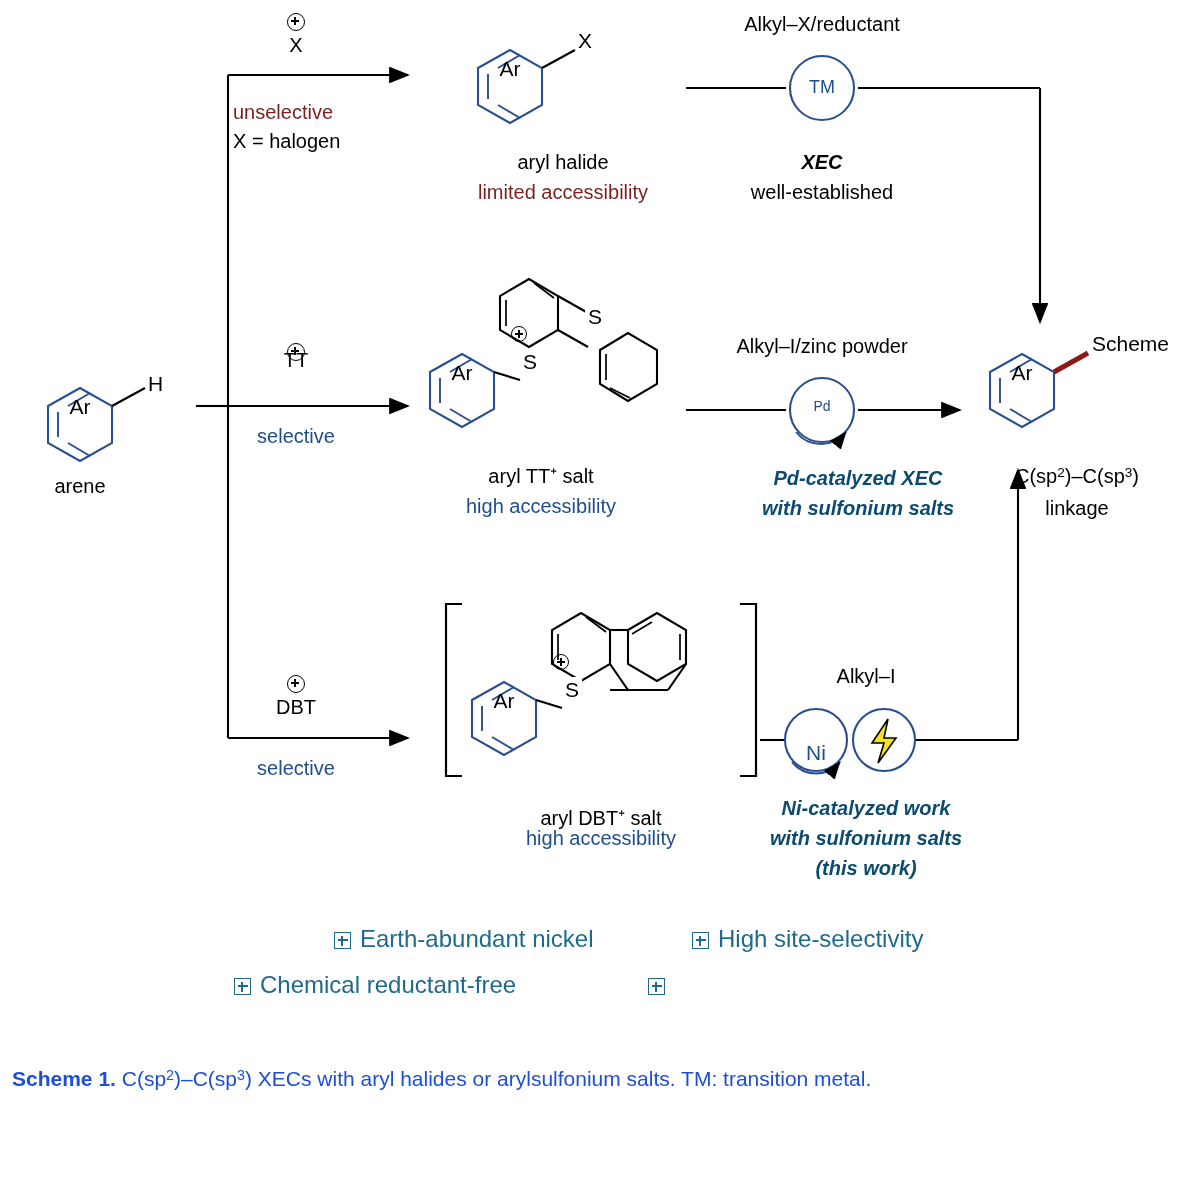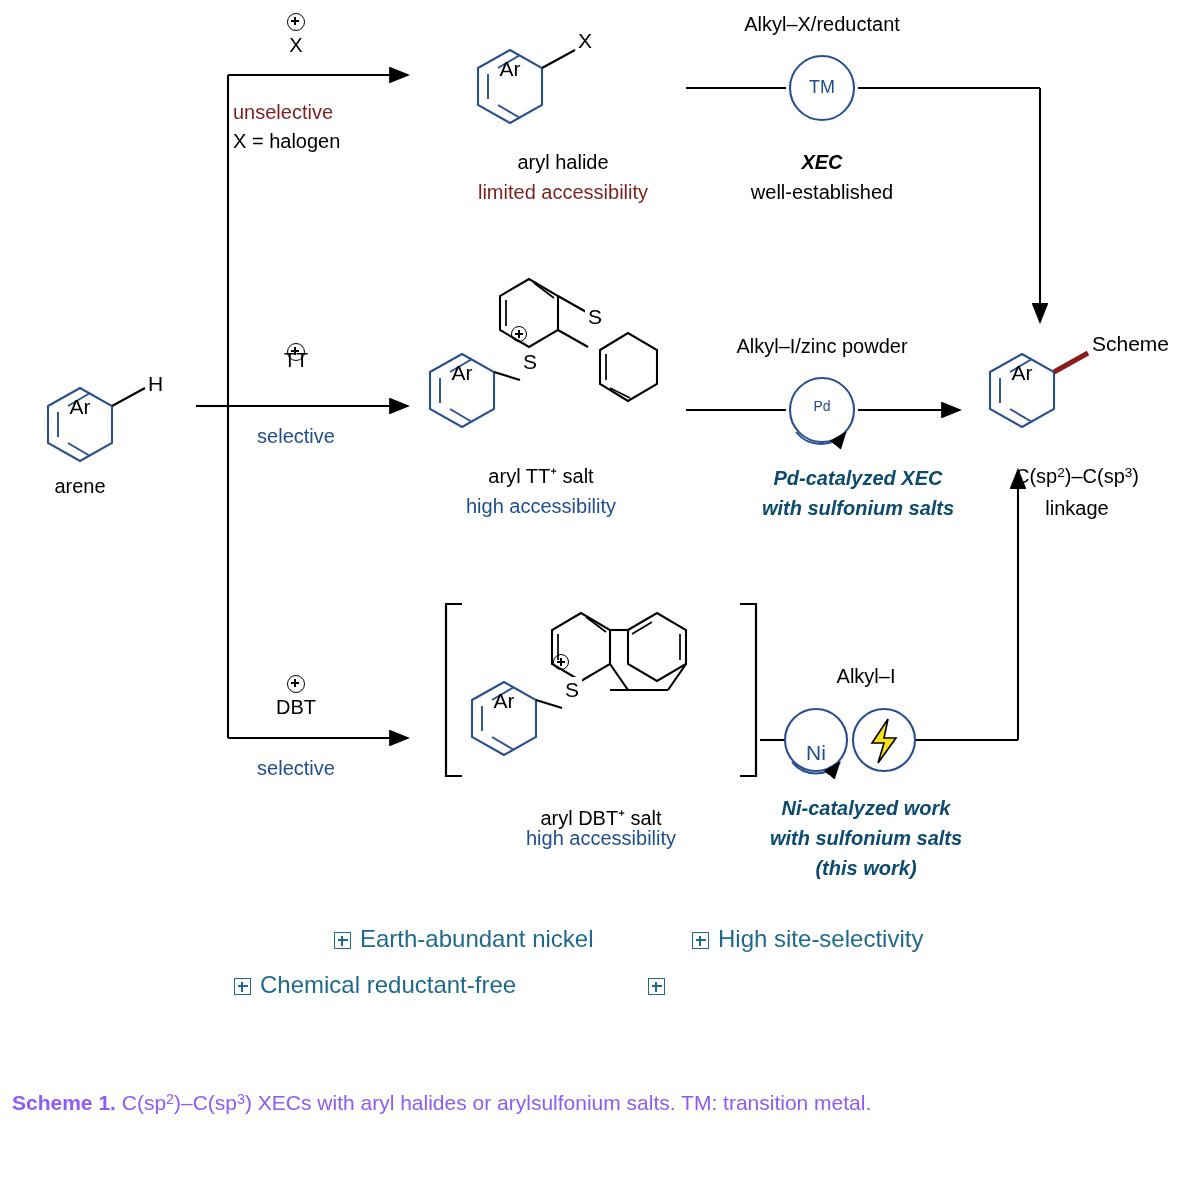--- a/index.html
+++ b/index.html
@@ -35,22 +35,21 @@
   sup { font-size: 0.68em; vertical-align: 0.45em; }
   svg { position: absolute; top: 0; left: 0; overflow: visible; }
   .caption {
     position: absolute;
     left: 12px;
     top: 1062px;
     width: 1160px;
     font-size: 21px;
     line-height: 1.65;
     text-align: justify;
-    color: #8b5cf6;
-    margin-top: 24px;
+    color: #1d4ed8;
   }
   .plus-row {
     position: absolute;
     font-size: 24px;
     color: #1f6a8c;
     white-space: nowrap;
   }
   .plusbox {
     display: inline-block;
     width: 15px;

